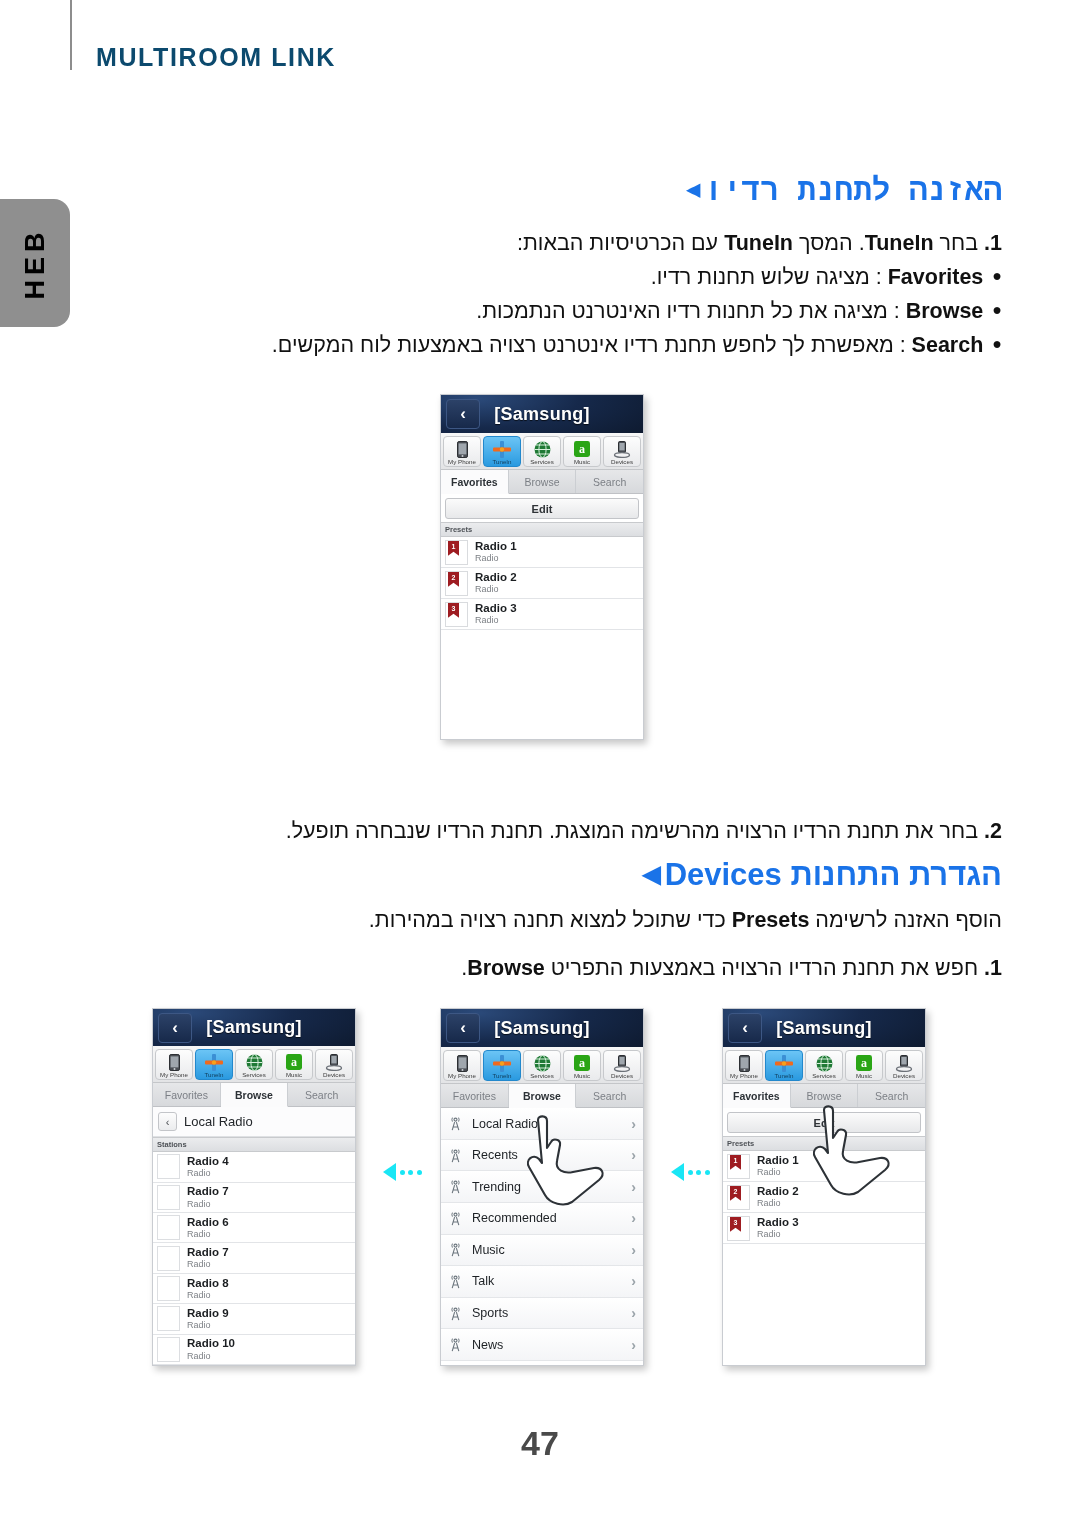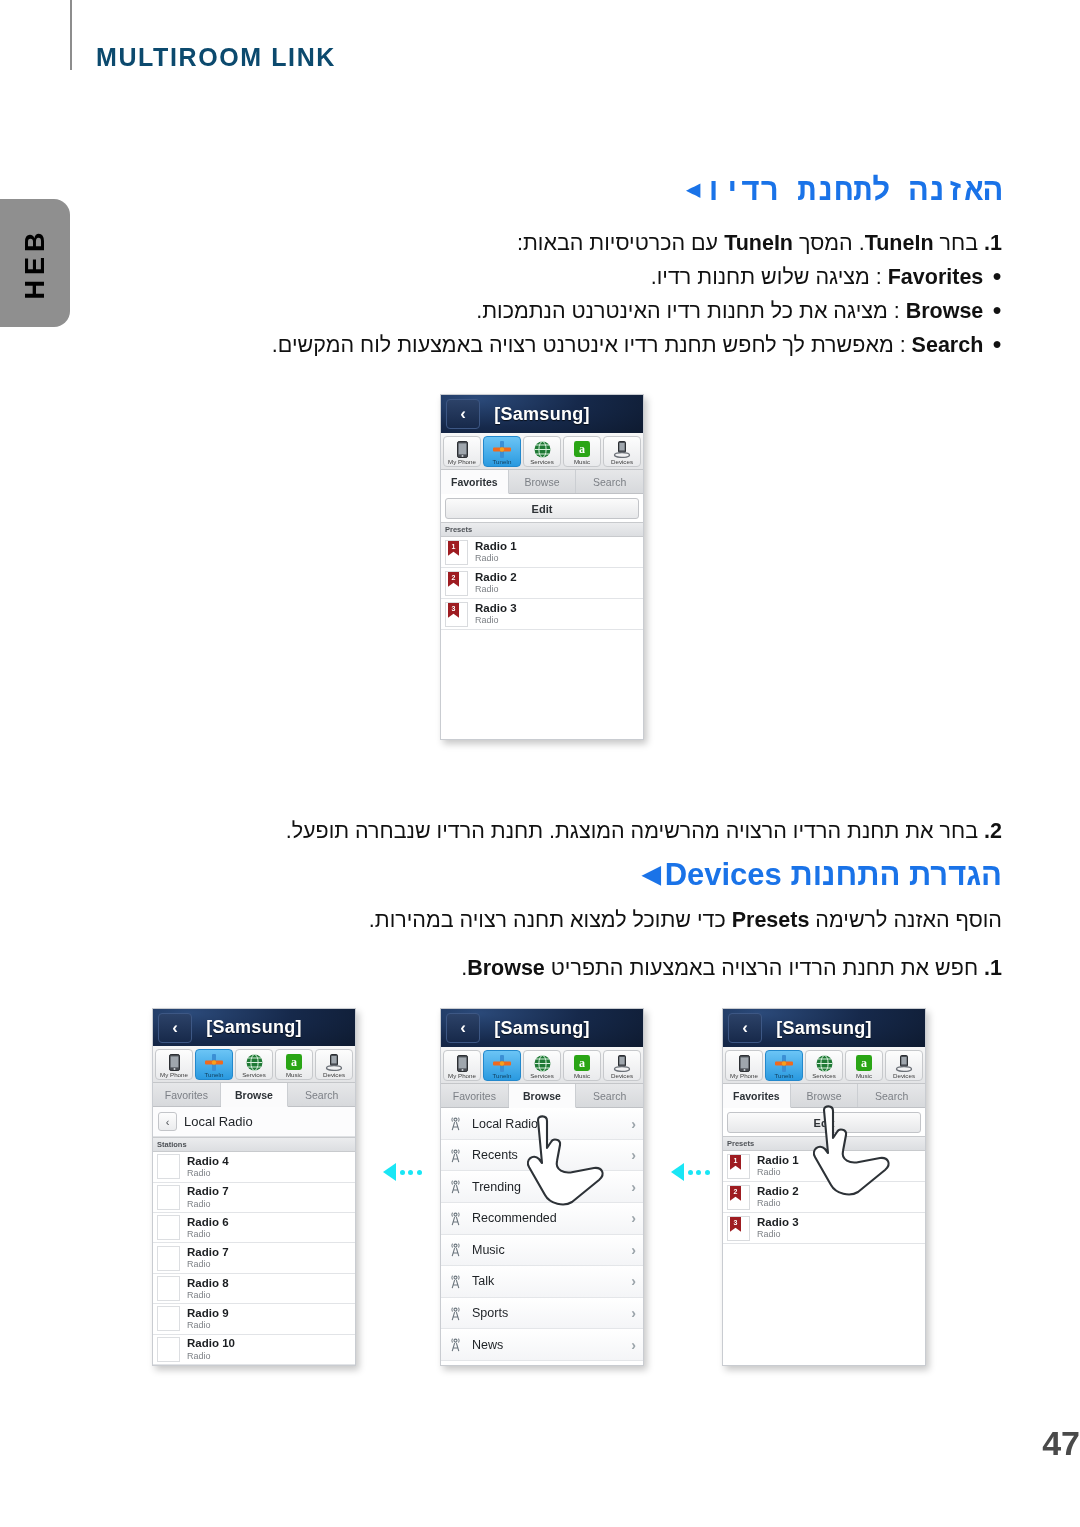--- a/index.html
+++ b/index.html
@@ -22,21 +22,21 @@
     position:absolute; left:0; top:199px; width:70px; height:128px;
     background:#8f8f8f; border-radius:0 16px 16px 0;
     display:flex; align-items:center; justify-content:center;
   }
   .lang-tab span{
     transform:rotate(-90deg);
     font-size:27px; font-weight:bold; letter-spacing:5px; color:#000;
     white-space:nowrap;
   }
   .page-num{
-    position:absolute; left:0; right:0; top:1424px; text-align:right;
+    position:absolute; left:0; right:0; top:1424px; text-align:center;
     font-size:34px; font-weight:bold; color:#4a4a4a;
   }
   .sec-head{
     position:absolute; right:78px; direction:rtl; text-align:right;
     color:#1a73e8; font-size:31px; font-weight:bold; white-space:nowrap;
   }
   .sec-head .tri{ font-size:24px; margin-right:4px; display:inline-block;
                   transform:translateY(-3px); }
   .para{
     position:absolute; right:78px; direction:rtl; text-align:right;

